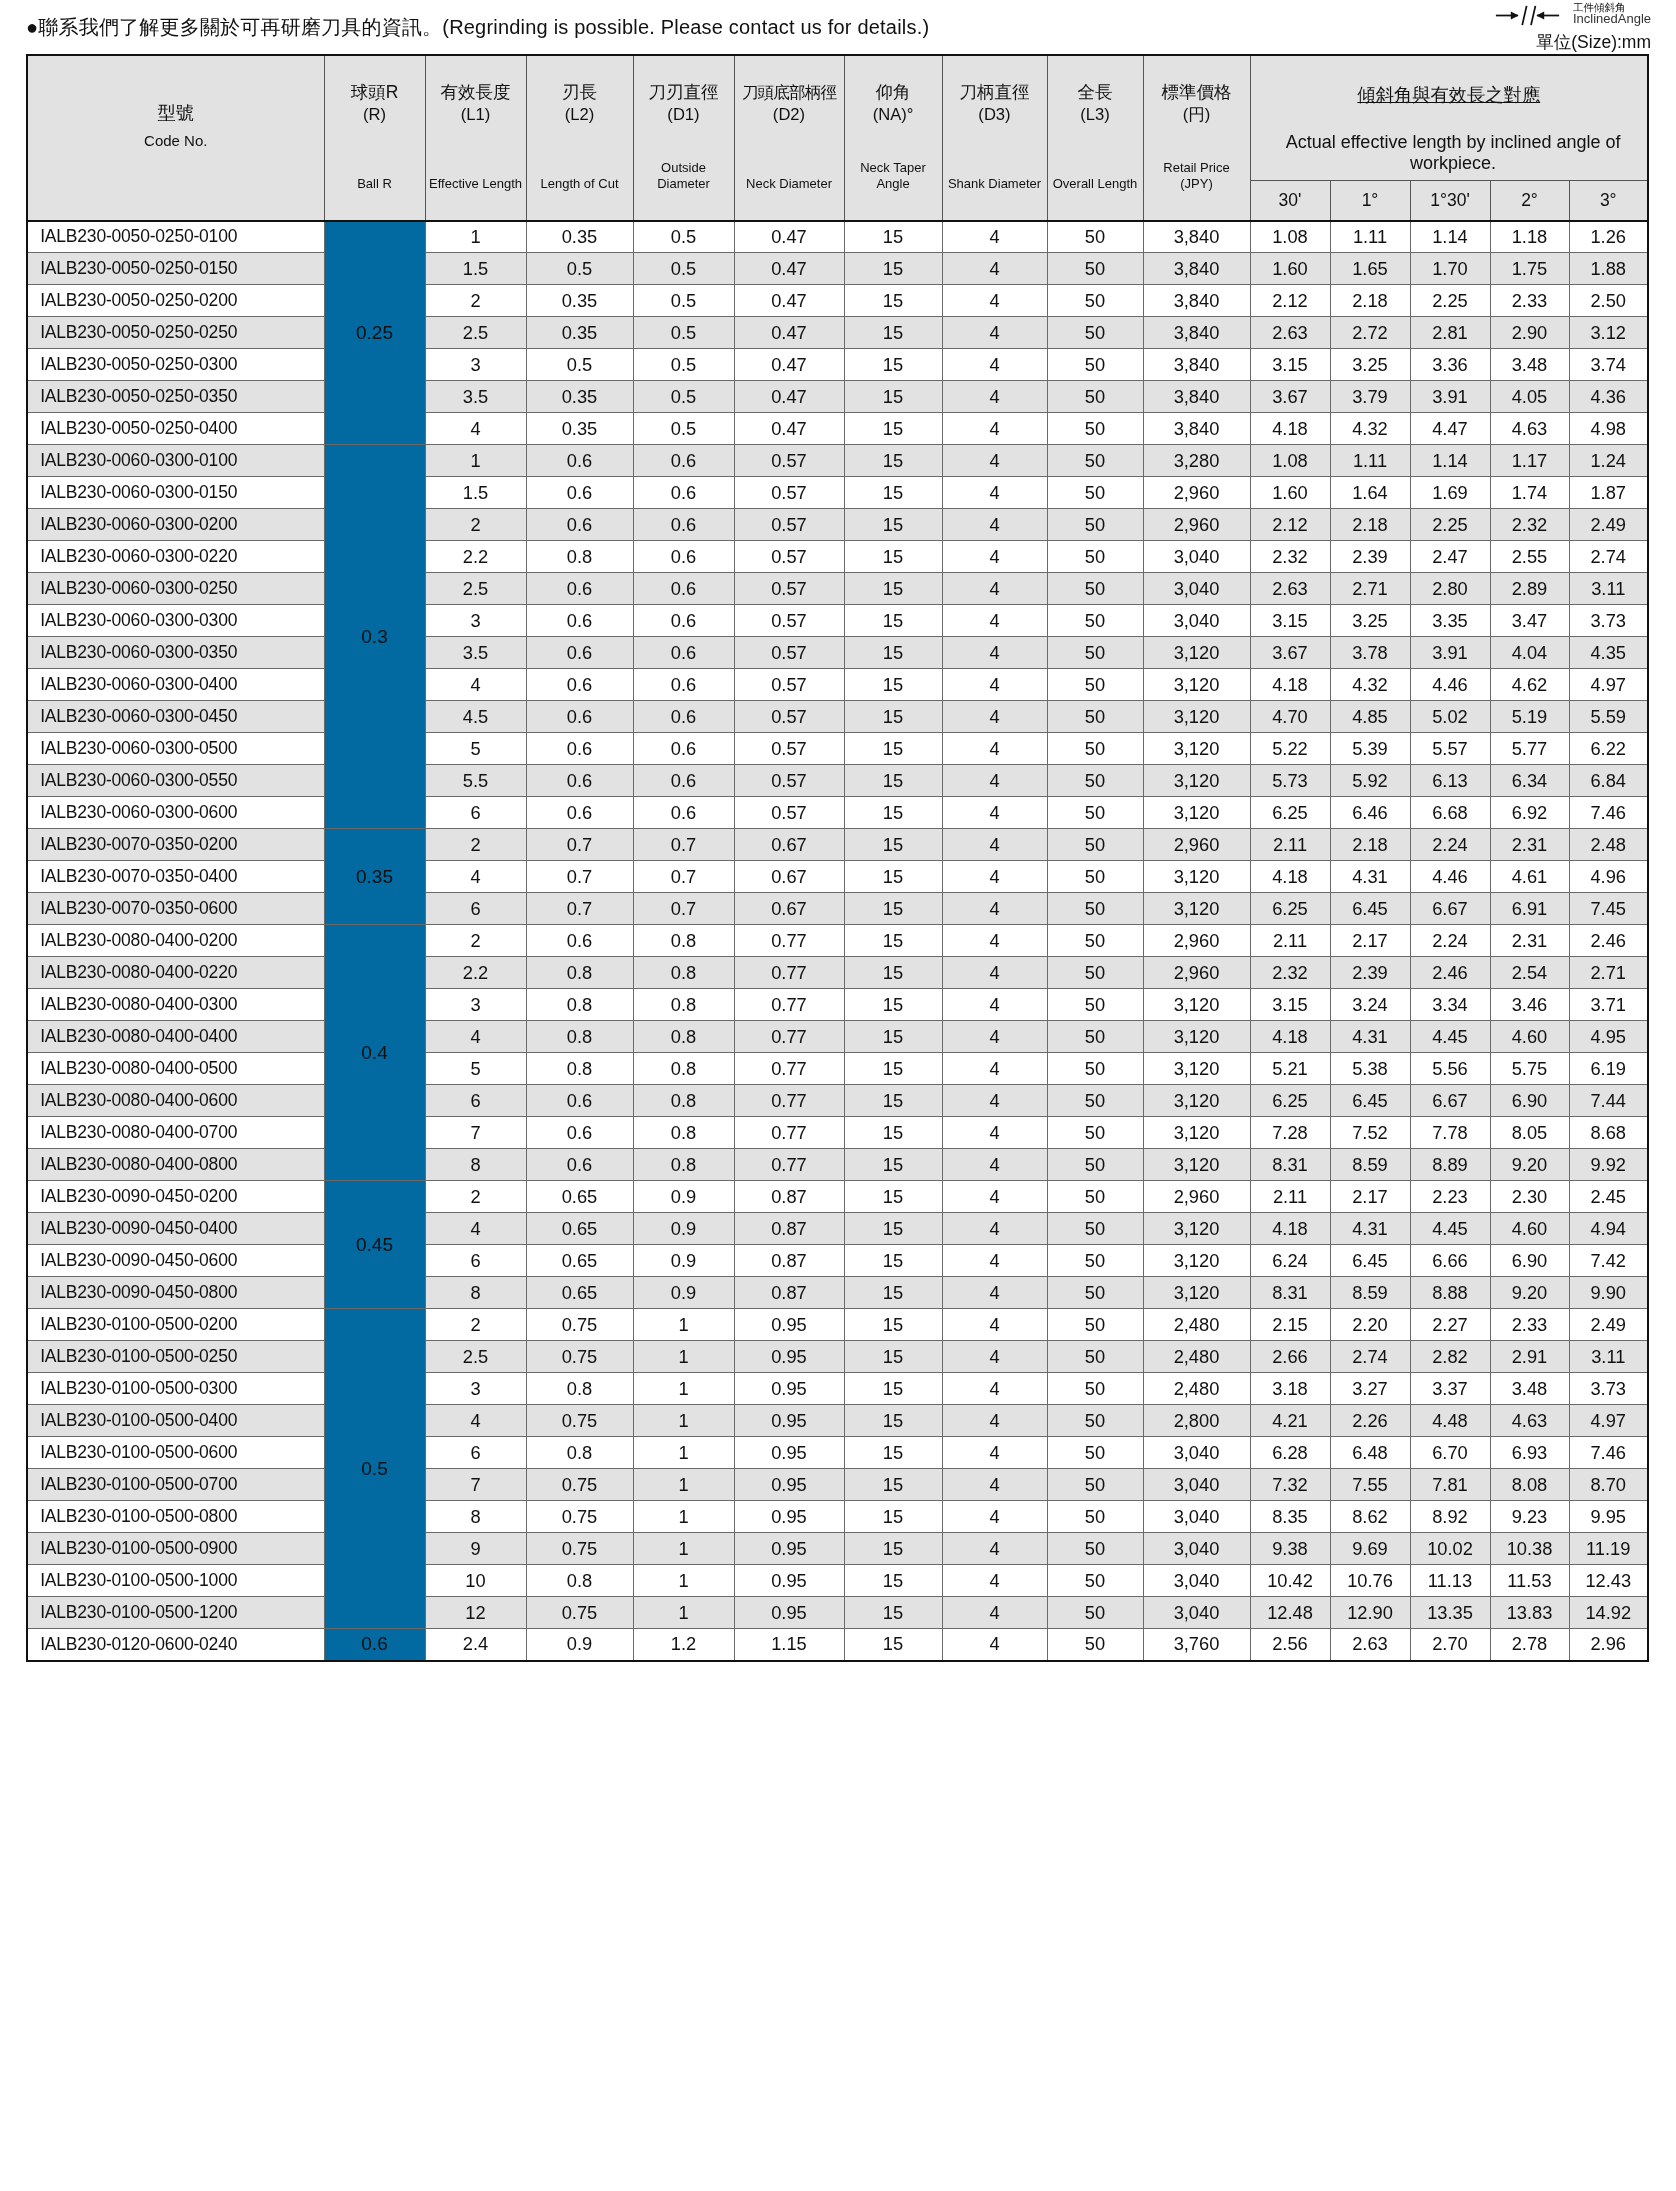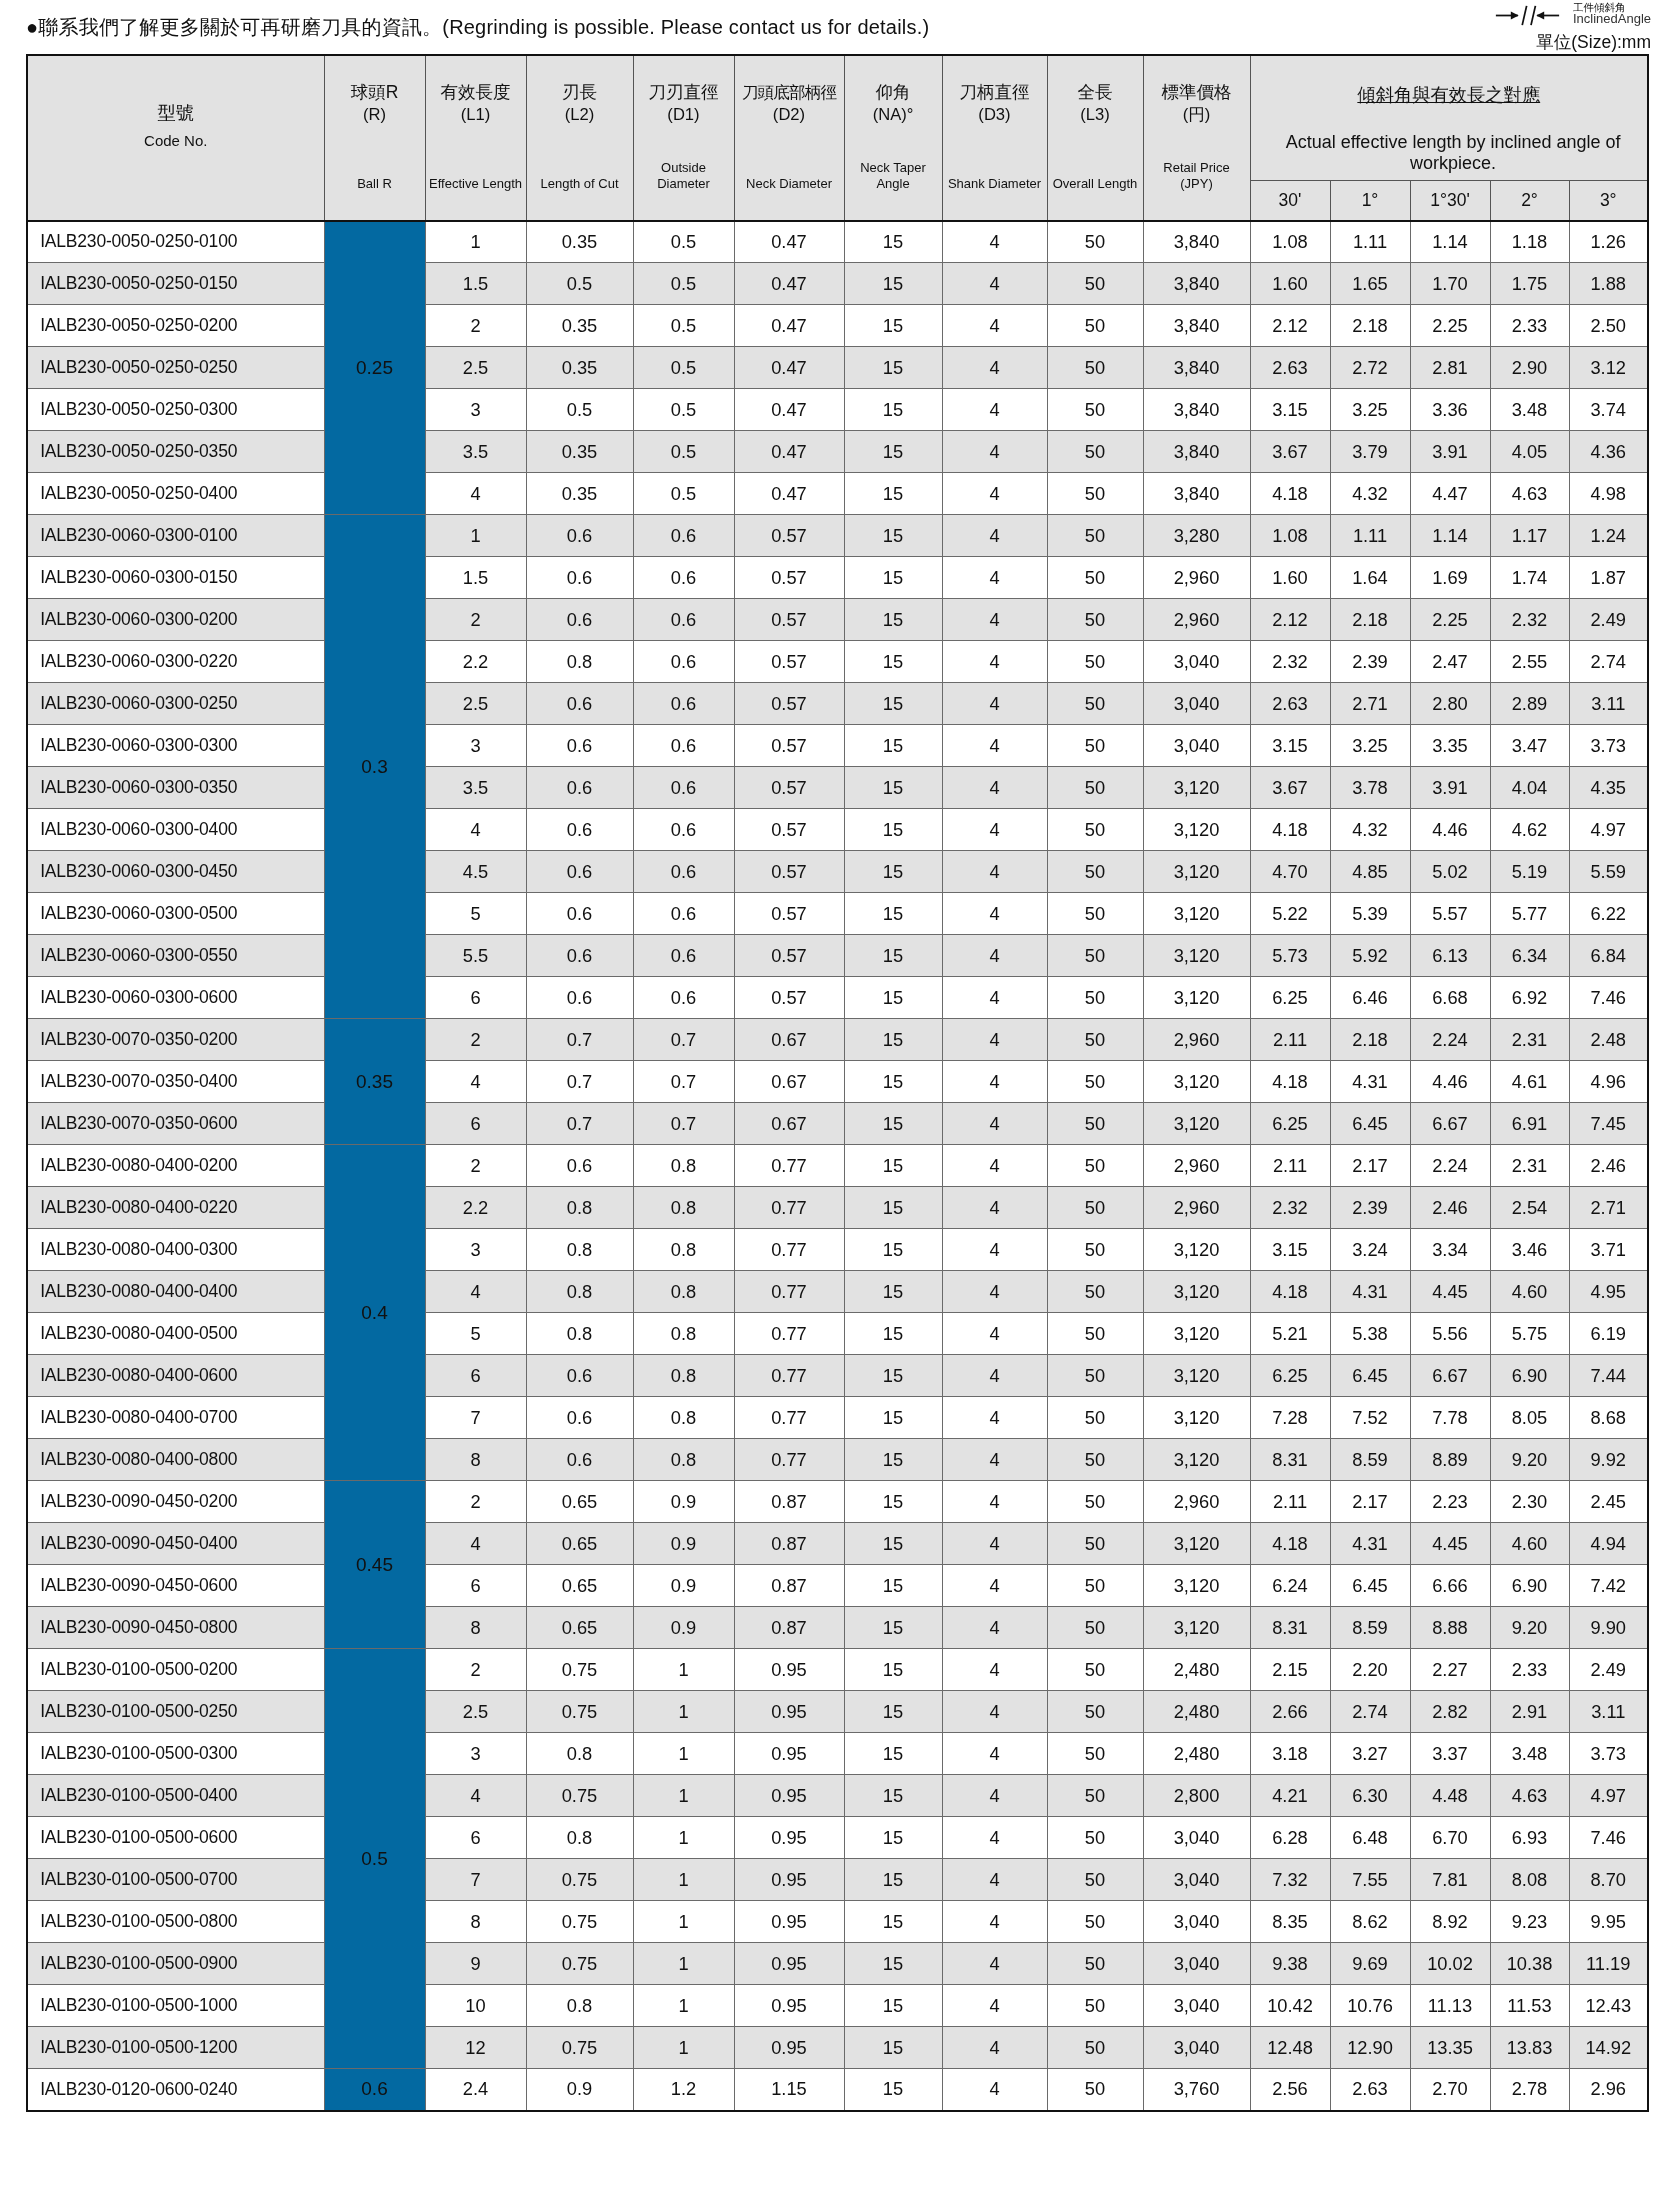--- a/index.html
+++ b/index.html
@@ -21,21 +21,21 @@
     border-collapse:collapse;table-layout:fixed;
     border:2.6px solid #111;
   }
   thead th{
     background:#e2e2e2;font-weight:normal;padding:0;vertical-align:top;
     border:0.9px solid #555;
   }
   thead tr.h1{height:98px;}
   thead tr.h2{height:40px;}
   thead{border-bottom:2.6px solid #111;}
-  tbody tr{height:42px;}
+  tbody tr{height:32px;}
   td{
     border:0.9px solid #6a6a6a;padding:0;text-align:center;
     font-size:18.3px;background:#ffffff;
   }
   tr.stripe td{background:#e2e2e2;}
   tbody tr.group-start td{border-top:1.7px solid #1b1b1b;}
   tbody tr:first-child td{border-top:none;}
   td.c-code{text-align:left;padding-left:12.2px;font-size:17.5px;letter-spacing:-0.2px;}
   td.c-ballr,tr.stripe td.c-ballr{background:#0369a1;font-size:19px;}
 
@@ -783,21 +783,21 @@
         <td class="c-code">IALB230-0100-0500-0400</td>
         <td class="c-l1">4</td>
         <td class="c-l2">0.75</td>
         <td class="c-d1">1</td>
         <td class="c-d2">0.95</td>
         <td class="c-na">15</td>
         <td class="c-d3">4</td>
         <td class="c-l3">50</td>
         <td class="c-price">2,800</td>
         <td class="c-a030">4.21</td>
-        <td class="c-a100">6.30</td>
+        <td class="c-a100">2.26</td>
         <td class="c-a130">4.48</td>
         <td class="c-a200">4.63</td>
         <td class="c-a300">4.97</td>
       </tr>
       <tr class="plain">
         <td class="c-code">IALB230-0100-0500-0600</td>
         <td class="c-l1">6</td>
         <td class="c-l2">0.8</td>
         <td class="c-d1">1</td>
         <td class="c-d2">0.95</td>

